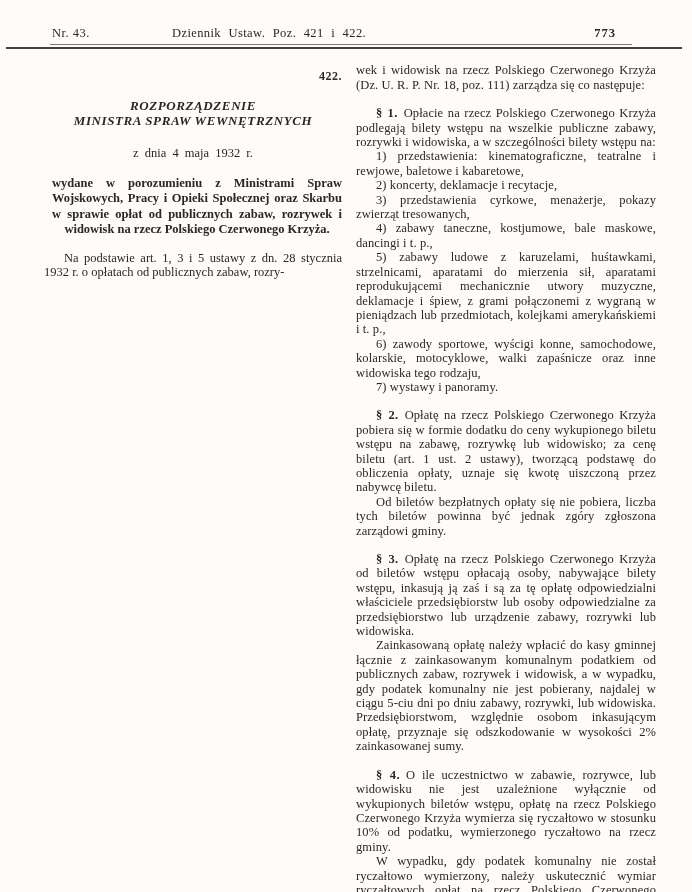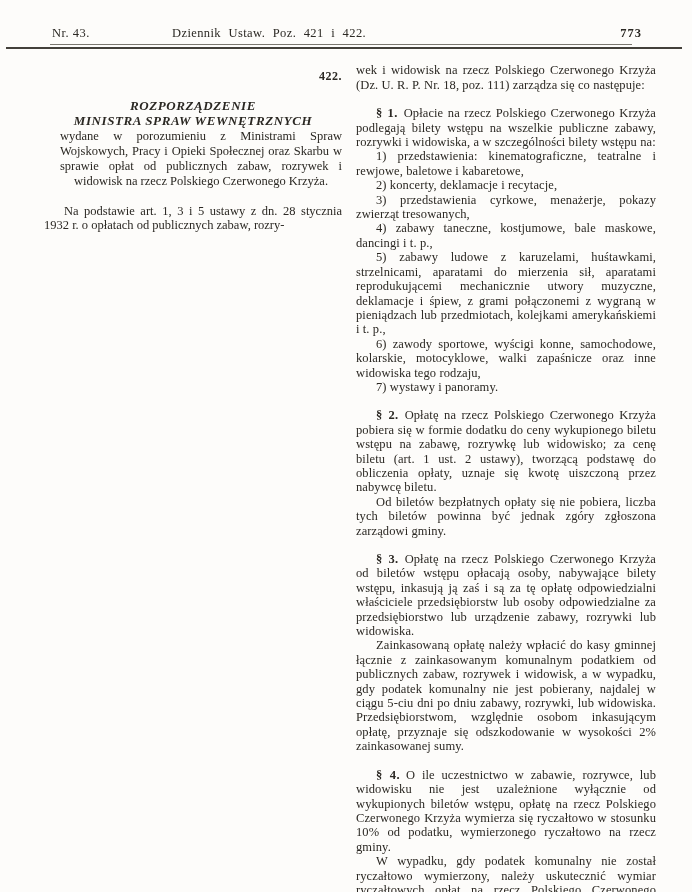--- a/index.html
+++ b/index.html
@@ -13,21 +13,21 @@
     font-family: "Liberation Serif", "DejaVu Serif", serif;
     font-size: 12.5px;
     line-height: 14.4px;
     overflow: hidden;
     box-sizing: border-box;
   }
   
   .running-head {
     display: flex;
     align-items: baseline;
-    padding: 26px 50px 0 52px;
+    padding: 26px 76px 0 52px;
     font-size: 12.5px;
   }
   .rh-left  { flex: 0 0 120px; text-align: left; letter-spacing: 0.5px; }
   .rh-center{ flex: 1 1 auto; text-align: left; word-spacing: 4px; letter-spacing: 0.4px; }
   .rh-right { flex: 0 0 120px; text-align: right; font-weight: bold; letter-spacing: 1px; }
   .rule-thin  { height: 1px; background: #767membered; background: #7a776f; margin: 4px 60px 0 50px; }
   .rule-thick { height: 2px; background: #43403a; margin: 2px 10px 0 6px; }
   
   .columns {
     display: flex;
@@ -54,25 +54,25 @@
     margin: 0;
     font-style: italic;
   }
   .act-date {
     text-align: center;
     font-size: 12.5px;
     word-spacing: 3px;
     margin: 17px 0 16px 0;
   }
   .act-preamble {
-    font-weight: normal;
+    font-weight: bold;
     text-align: justify;
     text-align-last: center;
     line-height: 15.2px;
-    margin: 0 0 14px 16px;
+    margin: 0 0 14px 8px;
   }
   .act-basis {
     text-align: justify;
     text-indent: 20px;
     margin: 4px 0 0 0;
   }
   
   .par {
     margin: 0;
     text-align: justify;
@@ -94,20 +94,21 @@
   </div>
   <div class="rule-thin"></div>
   <div class="rule-thick"></div>
 
   <div class="columns">
 
     <div class="col-left">
       <p class="act-number">422.</p>
       <p class="act-title">ROZPORZĄDZENIE</p>
       <p class="act-subtitle">MINISTRA SPRAW WEWNĘTRZNYCH</p>
+      <p class="act-date">z dnia 4 maja 1932 r.</p>
       <p class="act-preamble">wydane w porozumieniu z Ministrami Spraw Wojskowych, Pracy i Opieki Społecznej oraz Skarbu w sprawie opłat od publicznych zabaw, rozrywek i widowisk na rzecz Polskiego Czerwonego Krzyża.</p>
       <p class="act-basis">Na podstawie art. 1, 3 i 5 ustawy z dn. 28 stycznia 1932 r. o opłatach od publicznych zabaw, rozry-</p>
     </div>
 
     <div class="col-right">
 
       <p class="par"><span>wek i widowisk na rzecz Polskiego Czerwonego Krzyża (Dz. U. R. P. Nr. 18, poz. 111) zarządza się co następuje:</span></p>
 
       <p class="par indent gap"><b class="lead">§ 1.</b><span>Opłacie na rzecz Polskiego Czerwonego Krzyża podlegają bilety wstępu na wszelkie publiczne zabawy, rozrywki i widowiska, a w szczególności bilety wstępu na:</span></p>
 

